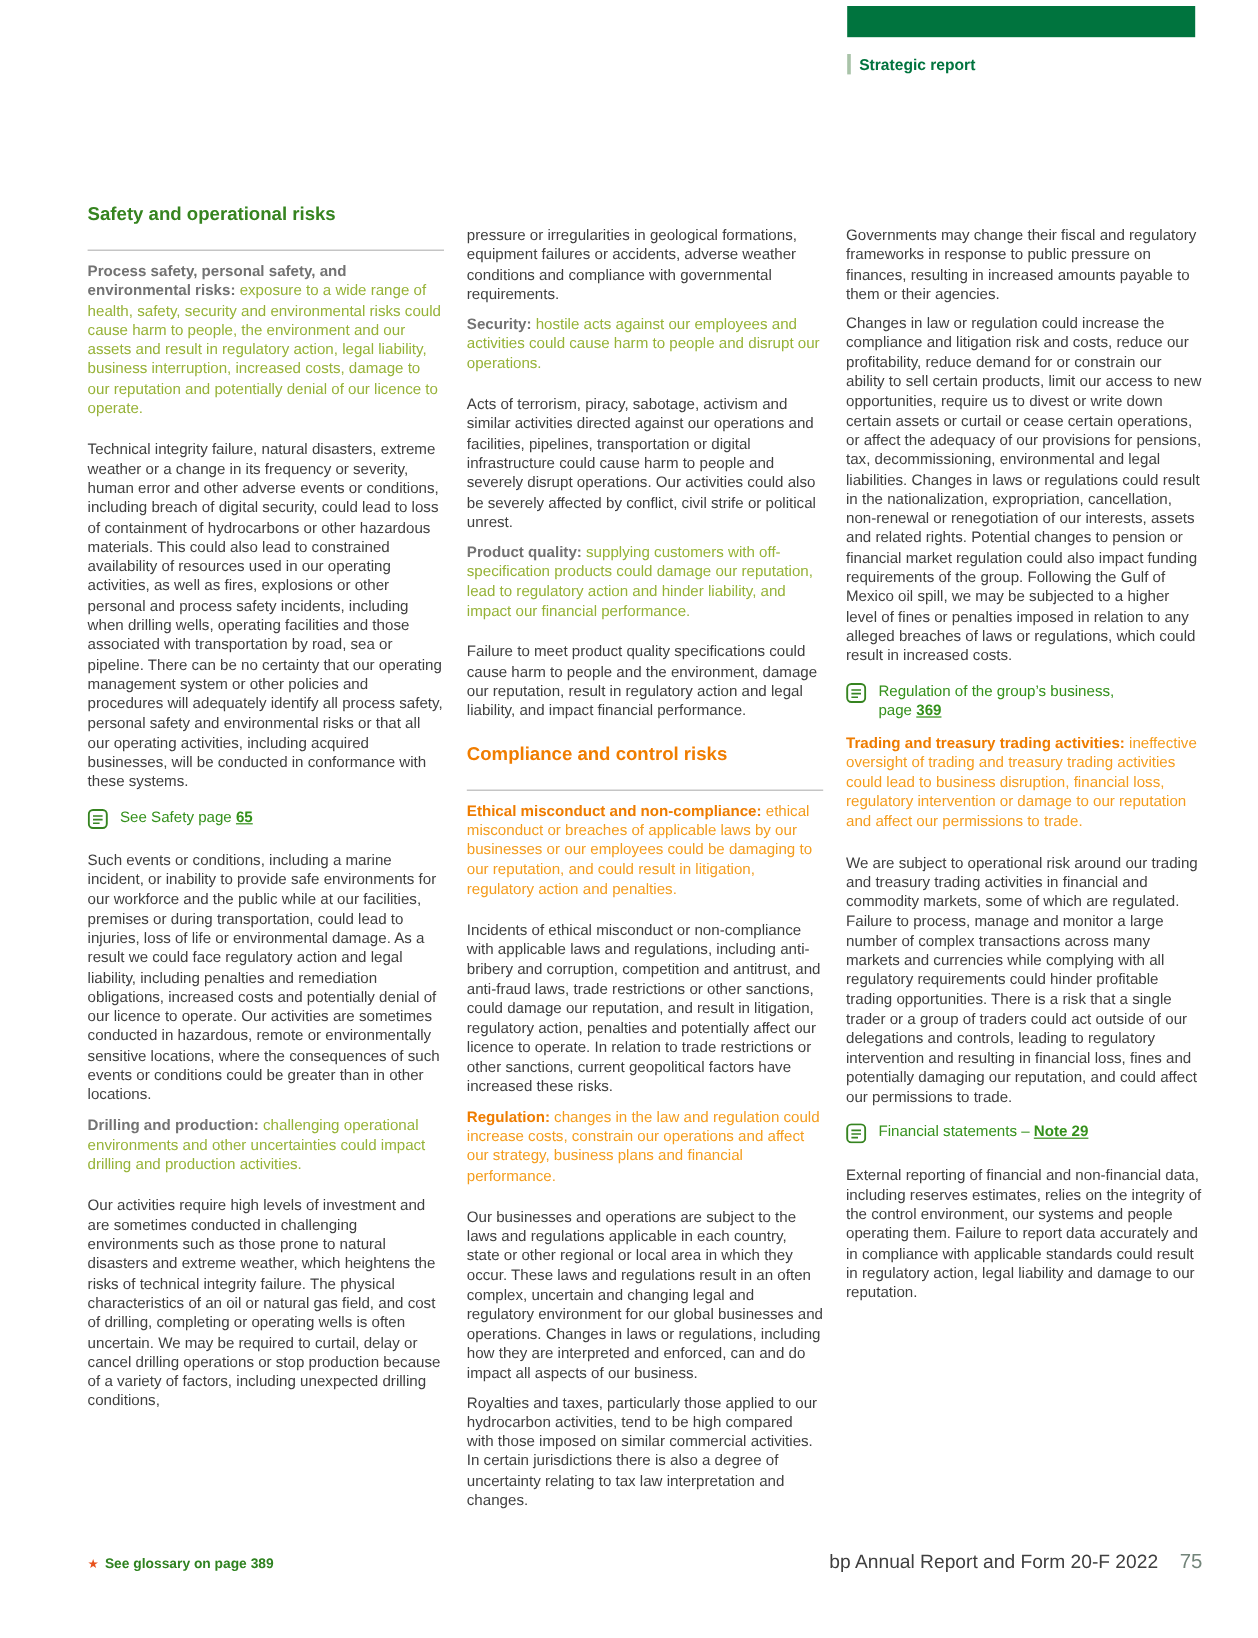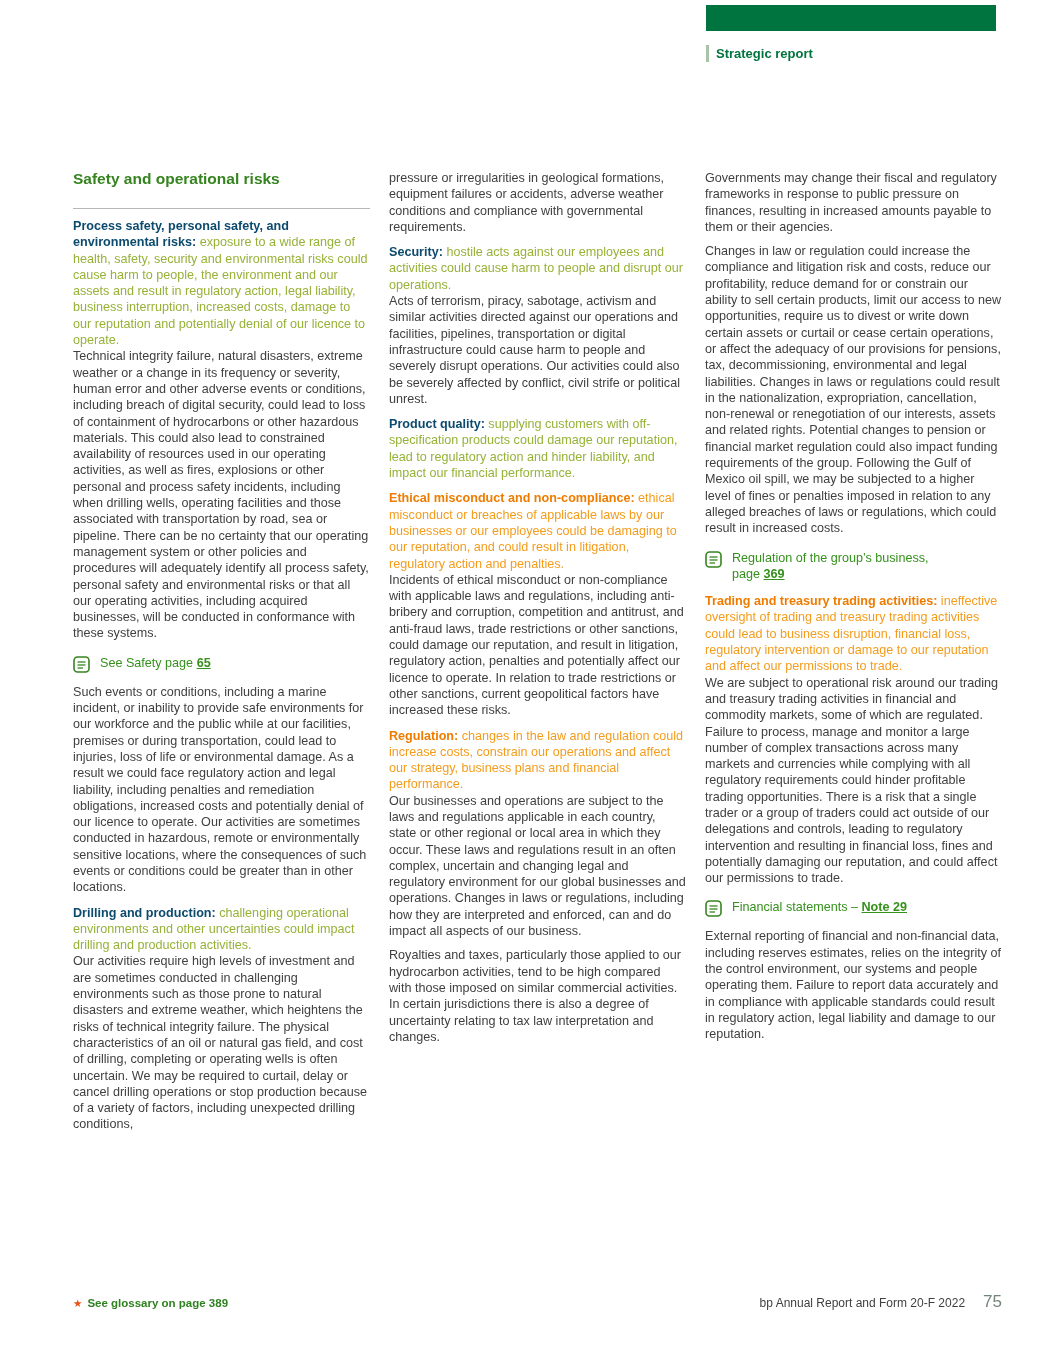--- a/index.html
+++ b/index.html
@@ -21,39 +21,39 @@
   
   .columns { position:absolute; left:73px; top:170px; width:929px;
              display:grid; grid-template-columns:297px 297px 297px; column-gap:19px; }
   .h { font-size:15.5px; font-weight:bold; padding-bottom:20px; border-bottom:1px solid #b7b7b7; margin-bottom:9px; }
   .green-h { color:#368420; }
   .orange-h { color:#f07d00; }
   .h-spaced { margin-top:19px; }
 
   p { font-size:12.6px; line-height:16.3px; }
   .body { margin-top:8px; }
-  .flush { margin-top:0; }
+  .flush { margin-top:18px; }
   .risk { margin-top:9px; }
-  .green-lead { color:#0c4a6e; font-weight:bold; }
+  .green-lead { color:#737373; font-weight:bold; }
   .green-def { color:#96b237; }
   .orange-lead { color:#ee7c00; font-weight:bold; }
   .orange-def { color:#f49c1c; }
 
   .xref { display:flex; gap:10px; margin:13px 0 11px 0; align-items:flex-start; cursor:pointer; }
   .xref-icon { flex:0 0 auto; display:inline-block; margin-top:1px; line-height:0; }
   .xref-text { color:#35911c; font-size:12.6px; line-height:16.3px; }
   .xref-page { font-weight:bold; text-decoration:underline; }
 
   
   .footer { position:absolute; left:73px; top:1292px; width:929px;
             display:flex; justify-content:space-between; align-items:baseline; }
   .glossary { color:#2f8220; font-weight:bold; font-size:11.5px; cursor:pointer; }
   .star { color:#e8521d; margin-right:5px; font-size:10.5px; font-weight:normal; }
   .footer-right { display:flex; align-items:baseline; gap:18px; }
-  .report-title { font-size:12px; color:#3f3f3f; }
+  .report-title { font-size:16px; color:#3f3f3f; }
   .page-num { font-size:17px; color:#73857a; }
 </style>
 </head>
 <body>
 
 <div class="page">
 
   <div class="topbar"></div>
   <div class="section-row">
     <span class="tick"></span>
@@ -98,21 +98,23 @@
       <p class="risk">
         <strong class="green-lead">Security:</strong>
         <span class="green-def">hostile acts against our employees and activities could cause harm to people and disrupt our operations.</span>
       </p>
       <p class="body flush">Acts of terrorism, piracy, sabotage, activism and similar activities directed against our operations and facilities, pipelines, transportation or digital infrastructure could cause harm to people and severely disrupt operations. Our activities could also be severely affected by conflict, civil strife or political unrest.</p>
 
       <p class="risk">
         <strong class="green-lead">Product quality:</strong>
         <span class="green-def">supplying customers with off-specification products could damage our reputation, lead to regulatory action and hinder liability, and impact our financial performance.</span>
       </p>
+      <p class="body flush">Failure to meet product quality specifications could cause harm to people and the environment, damage our reputation, result in regulatory action and legal liability, and impact financial performance.</p>
 
+      <h2 class="h orange-h h-spaced">Compliance and control risks</h2>
 
       <p class="risk flush">
         <strong class="orange-lead">Ethical misconduct and non-compliance:</strong>
         <span class="orange-def">ethical misconduct or breaches of applicable laws by our businesses or our employees could be damaging to our reputation, and could result in litigation, regulatory action and penalties.</span>
       </p>
       <p class="body flush">Incidents of ethical misconduct or non-compliance with applicable laws and regulations, including anti-bribery and corruption, competition and antitrust, and anti-fraud laws, trade restrictions or other sanctions, could damage our reputation, and result in litigation, regulatory action, penalties and potentially affect our licence to operate. In relation to trade restrictions or other sanctions, current geopolitical factors have increased these risks.</p>
 
       <p class="risk">
         <strong class="orange-lead">Regulation:</strong>
         <span class="orange-def">changes in the law and regulation could increase costs, constrain our operations and affect our strategy, business plans and financial performance.</span>

